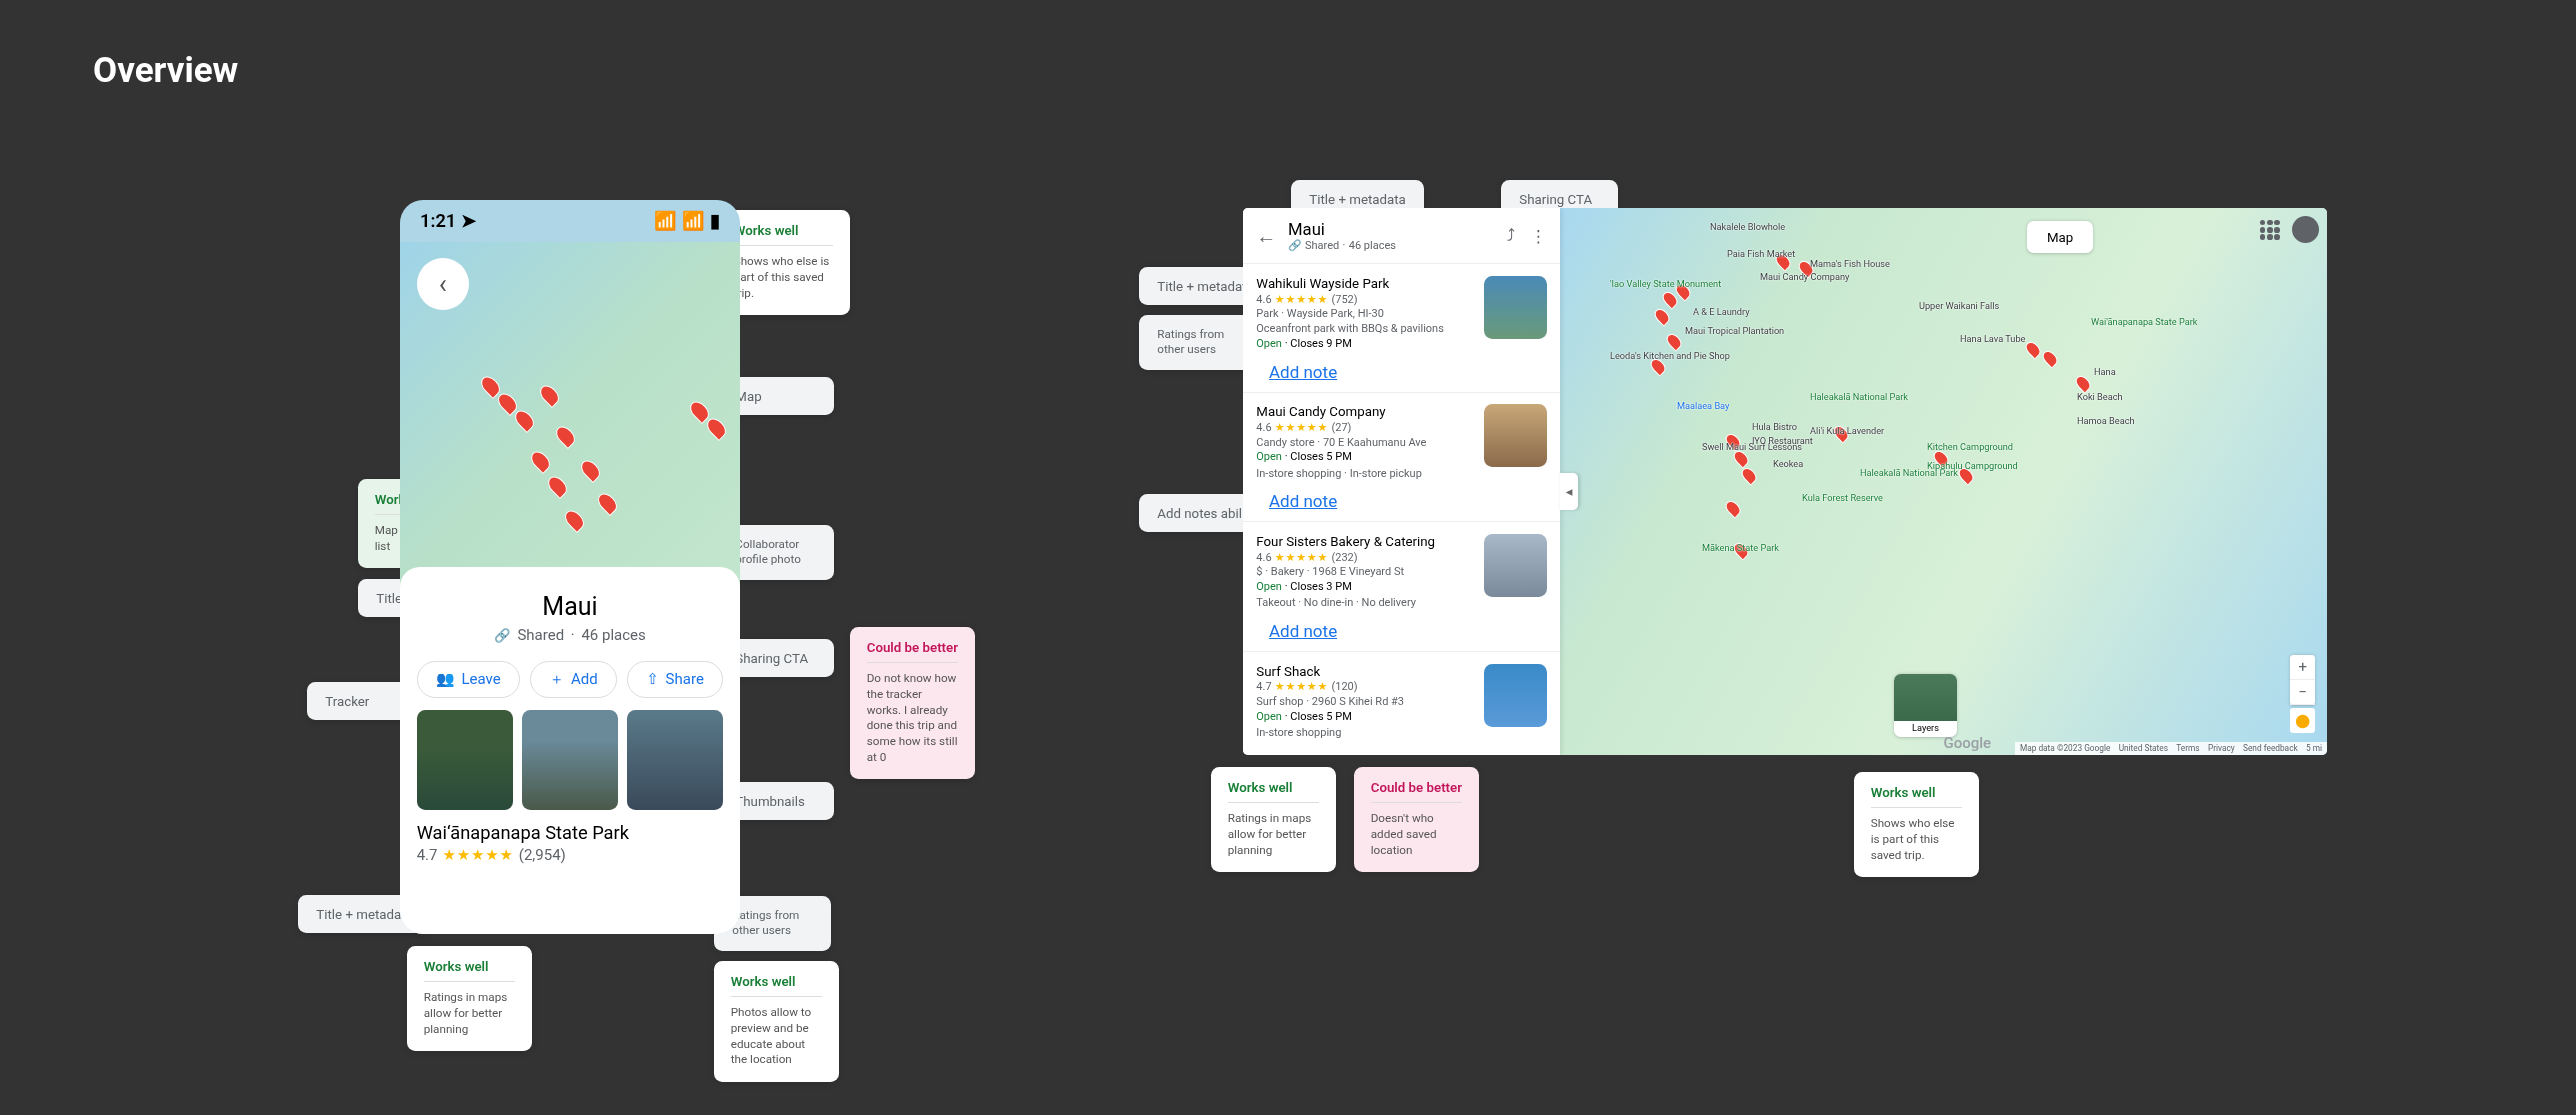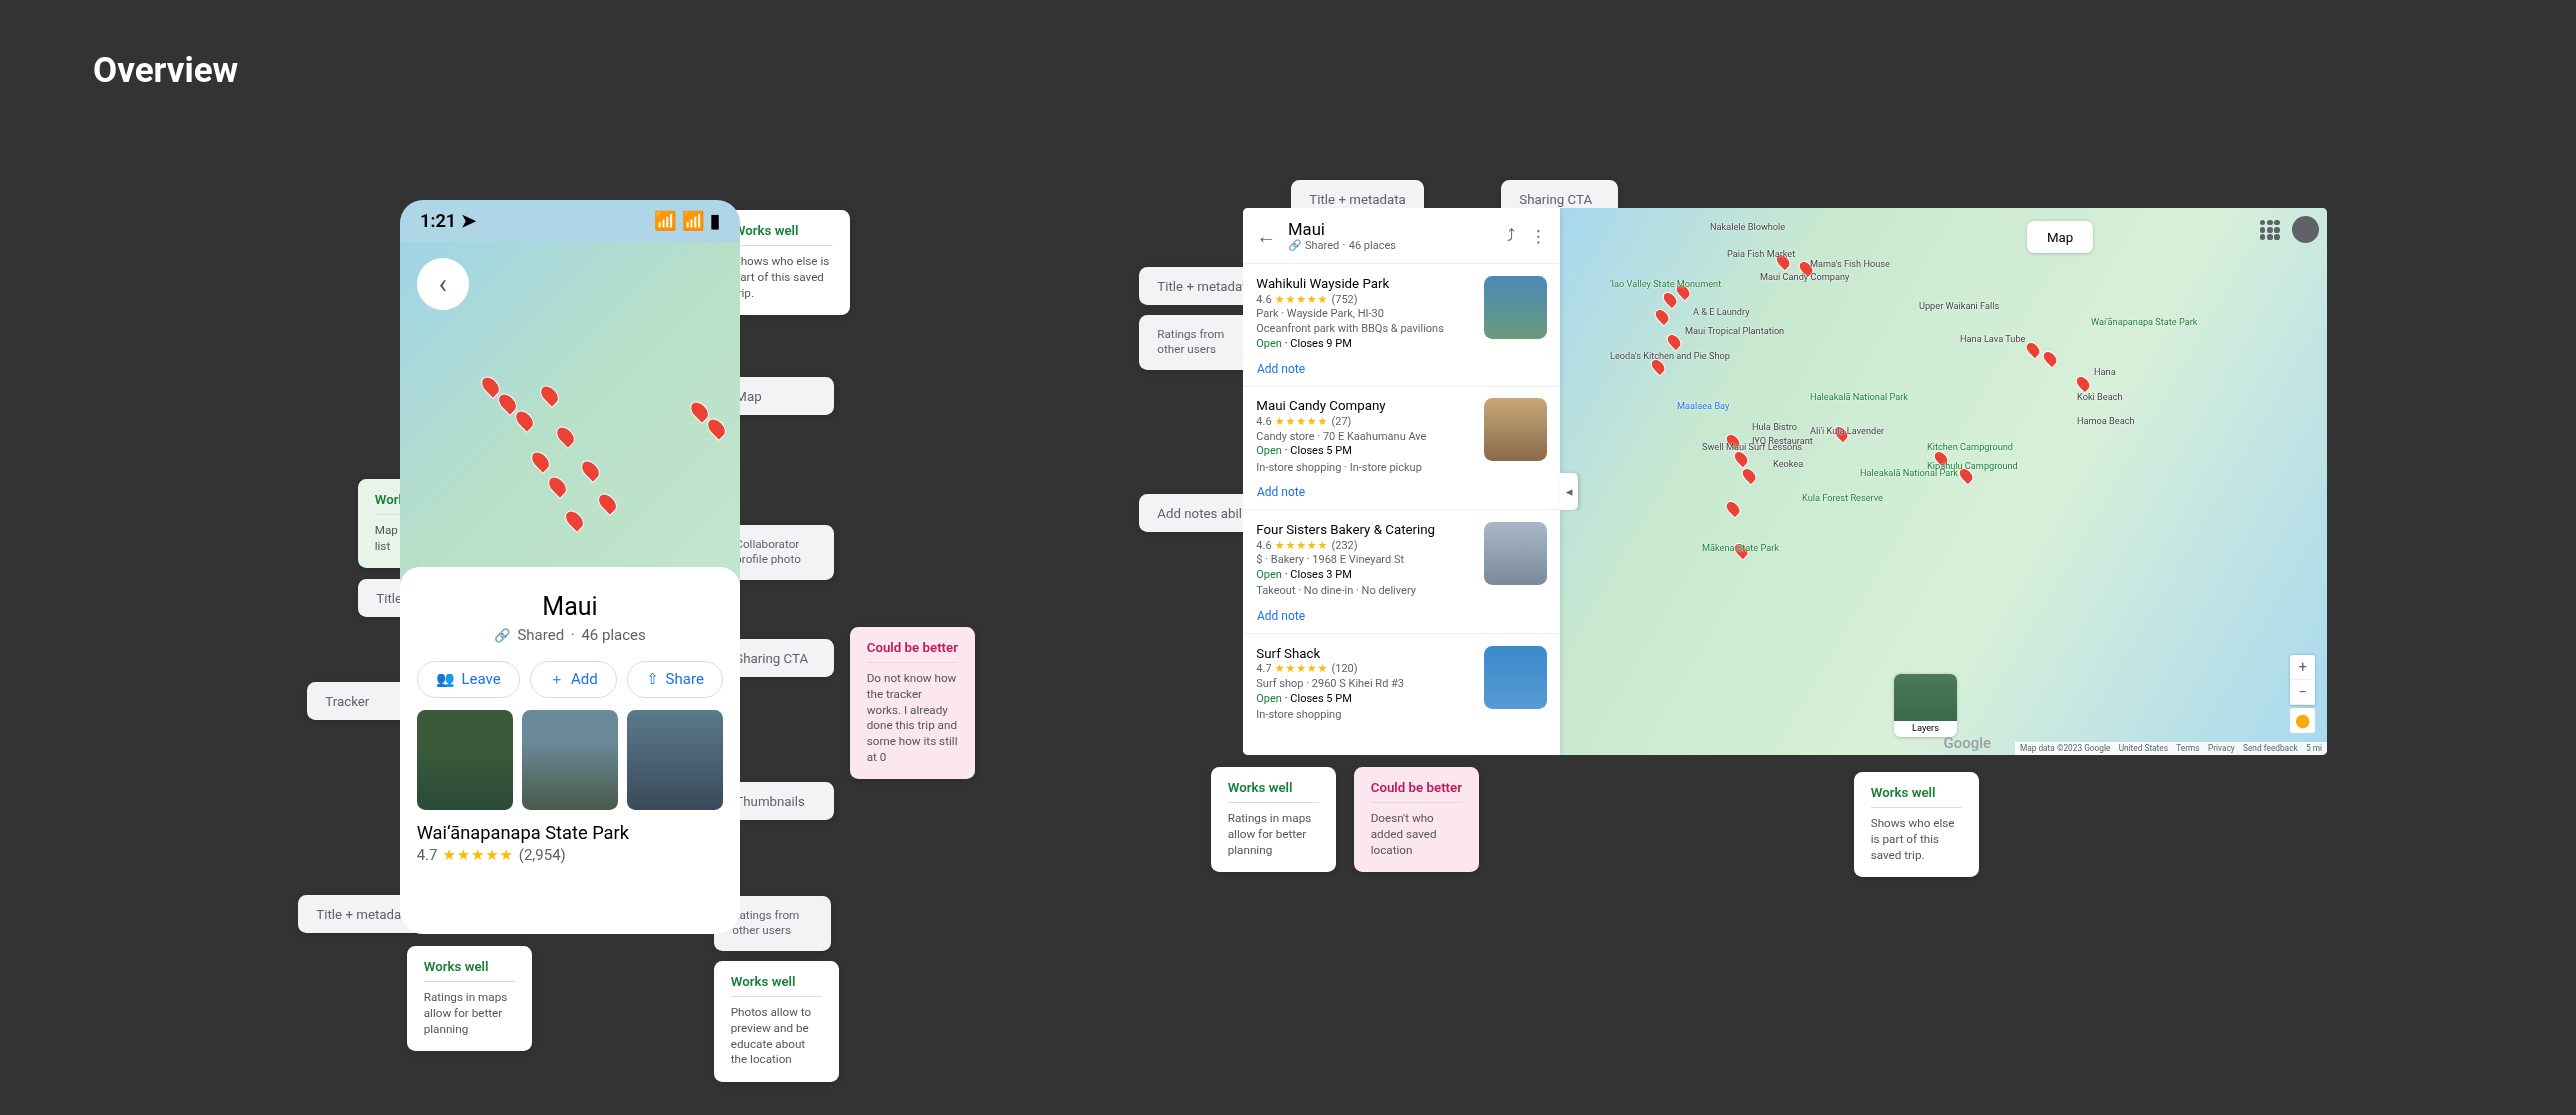--- a/index.html
+++ b/index.html
@@ -62,21 +62,21 @@
 .place-item .meta-row { font-size: 11px; color: #5f6368; margin-top: 1.7px; }
 .place-item .desc { font-size: 11px; color: #5f6368; margin-top: 1.7px; }
 .place-item .hours { font-size: 11px; margin-top: 1.7px; }
 .place-item .hours .open { color: #188038; }
 .place-item .tags { font-size: 11px; color: #5f6368; margin-top: 3.3px; }
 .place-thumb { width: 63px; height: 63px; border-radius: 8.3px; background: #7a9; flex-shrink: 0; }
 .place-thumb.pt1 { background: linear-gradient(#4a8ab8, #6a9a7a); }
 .place-thumb.pt2 { background: linear-gradient(#c8a878, #8a6a4a); }
 .place-thumb.pt3 { background: linear-gradient(#a8b8c8, #7a8a9a); }
 .place-thumb.pt4 { background: linear-gradient(#3a8ac8, #5a9ad8); }
-.add-note { color: #1a73e8; font-size: 12px; padding: 0 14px 10px; }
+.add-note { color: #1a73e8; font-size: 17px; padding: 0 26px 10px; text-decoration: underline; }
 .map-area { flex: 1; position: relative; background: linear-gradient(120deg, #a8d8f0 0%, #c8e8d0 25%, #d8f0d8 60%, #a8d8f0 100%); }
 .map-controls-tr { position: absolute; top: 8.3px; right: 8.3px; display: flex; gap: 8.3px; align-items: center; }
 .apps-icon { width: 27px; height: 27px; display: grid; grid-template-columns: repeat(3, 1fr); gap: 1.7px; padding: 3.3px; }
 .apps-icon span { background: #5f6368; border-radius: 50%; }
 .profile-pic { width: 27px; height: 27px; border-radius: 50%; background: #5f6368; }
 .map-chip { position: absolute; top: 13.3px; left: 467px; background: #fff; padding: 8.3px 20px; border-radius: 6.7px; font-size: 13.3px; box-shadow: 0 0.8px 3.3px rgba(0,0,0,0.2); }
 .collapse-tab { position: absolute; left: 317px; top: 265px; width: 18.3px; height: 37px; background: #fff; border-radius: 0 5px 5px 0; display: flex; align-items: center; justify-content: center; color: #666; box-shadow: 1.7px 0 3.3px rgba(0,0,0,0.15); z-index: 3; }
 .layers-widget { position: absolute; bottom: 18.3px; left: 334px; width: 63px; height: 63px; background: #fff; border-radius: 6.7px; box-shadow: 0 0.8px 3.3px rgba(0,0,0,0.2); overflow: hidden; margin-top: 24px; }
 .layers-widget .preview { width: 100%; height: 47px; background: linear-gradient(#4a7a5a, #3a6a4a); }
 .layers-widget .label { font-size: 9.2px; text-align: center; padding: 1.7px; }

